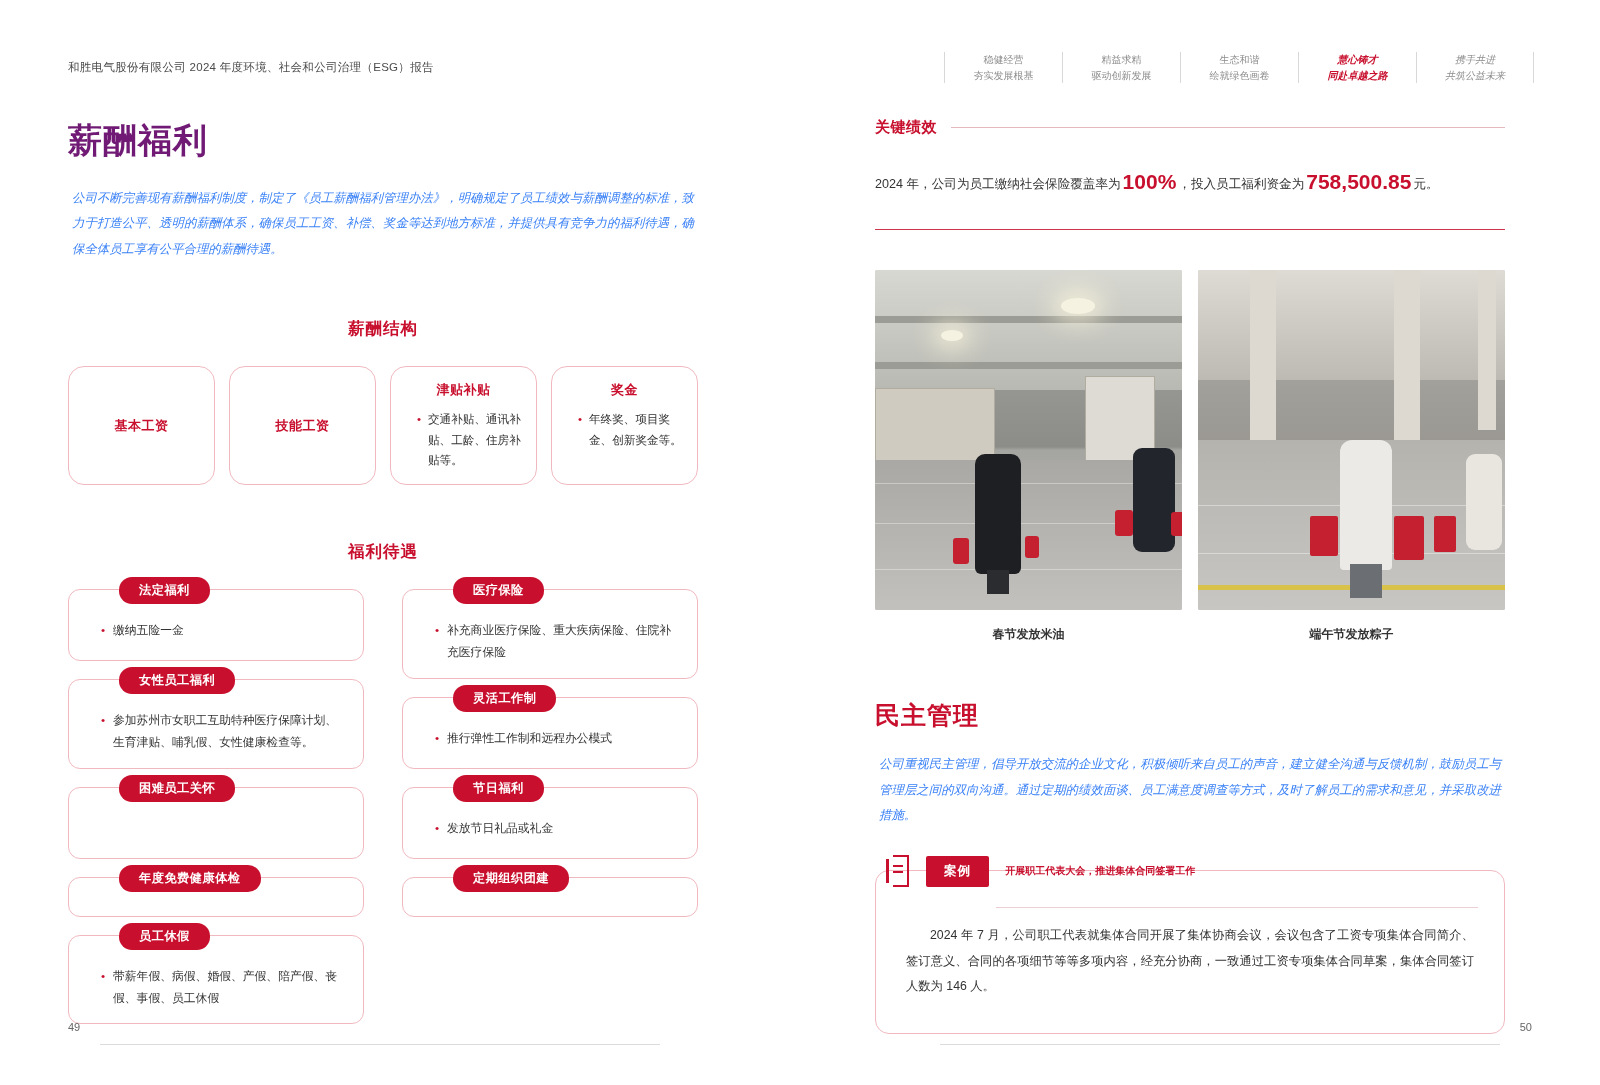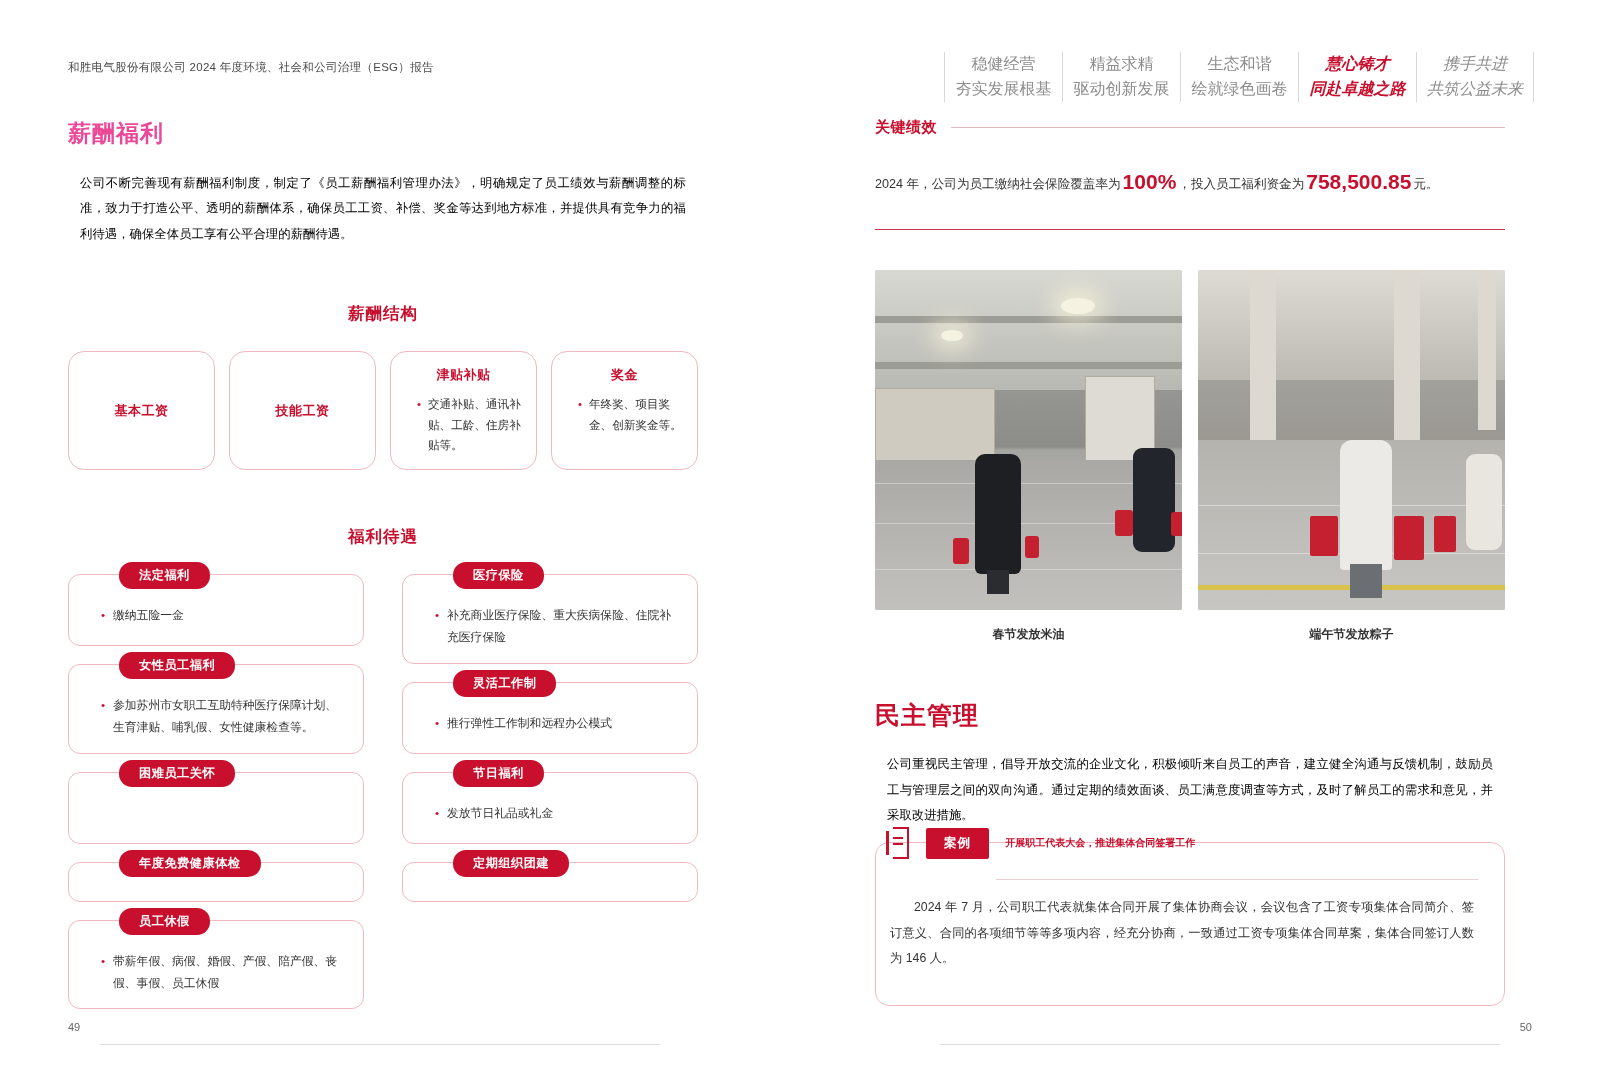--- a/index.html
+++ b/index.html
@@ -26,21 +26,21 @@
   .hdr-nav {
     position: absolute;
     right: 66px; top: 52px;
     display: flex;
     gap: 0px;
     align-items: flex-start;
   }
   .hdr-nav .navitem {
     width: 118px;
     text-align: center;
-    font-size: 16px;
+    font-size: 10px;
     line-height: 1.55;
     color: #8d8d8d;
     border-left: 1px solid #d8d8d8;
     padding: 0 6px;
   }
   .hdr-nav .navitem:last-child { border-right: 1px solid #d8d8d8; font-style: italic; }
   .hdr-nav .navitem.active { color: #c8102e; font-weight: bold; font-style: italic; }
   .hdr-nav .navitem div { white-space: nowrap; }
 
   
@@ -49,32 +49,33 @@
     left: 68px; top: 118px;
     width: 630px;
   }
   .col-right {
     position: absolute;
     left: 875px; top: 118px;
     width: 630px;
   }
 
   h1.sec-title {
-    font-size: 23px;
-    color: #ec4899;
+    font-size: 34px;
+    color: #701a75;
     font-weight: bold;
     margin: 0 0 22px 0;
     letter-spacing: 1px;
   }
   p.body {
     font-size: 12.4px;
     line-height: 2.05;
-    color: #000000;
-    margin: 12px;
+    color: #3b82f6;
+    margin: 4px;
     text-align: justify;
+    font-style: italic;
   }
 
   h2.mid-title {
     text-align: center;
     font-size: 16.5px;
     color: #c8102e;
     font-weight: bold;
     margin: 56px 0 26px 0;
     letter-spacing: 1px;
   }
@@ -255,25 +256,25 @@
   h1.sec-title2 {
     font-size: 25px;
     color: #c8102e;
     font-weight: bold;
     margin: 56px 0 20px 0;
     letter-spacing: 1px;
   }
 
   
   .case-wrap {
-    margin-top: 14px;
+    margin-top: 42px;
     position: relative;
     border: 1.4px solid #f0b9bf;
     border-radius: 14px;
-    padding: 52px 30px 34px 14px;
+    padding: 52px 30px 34px 30px;
   }
   .case-head {
     position: absolute;
     left: 10px; top: -16px;
     display: flex;
     align-items: center;
     gap: 0;
   }
   .case-icon {
     width: 34px; height: 32px;

